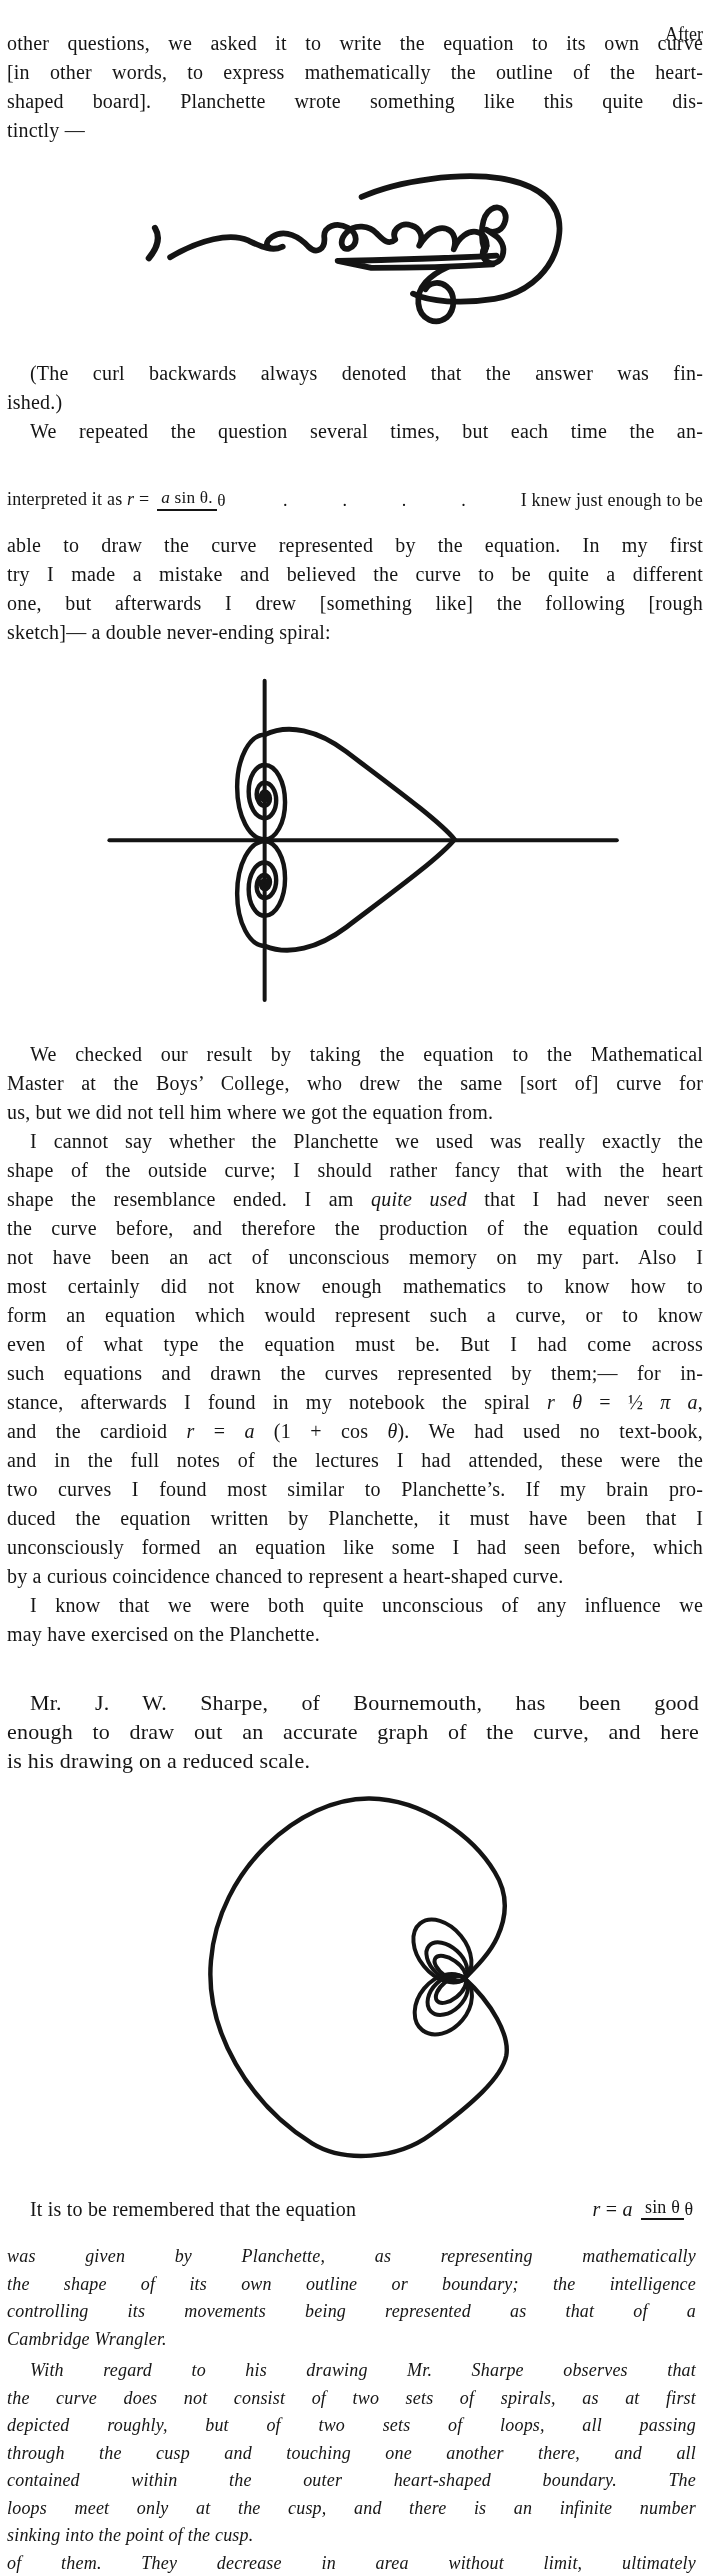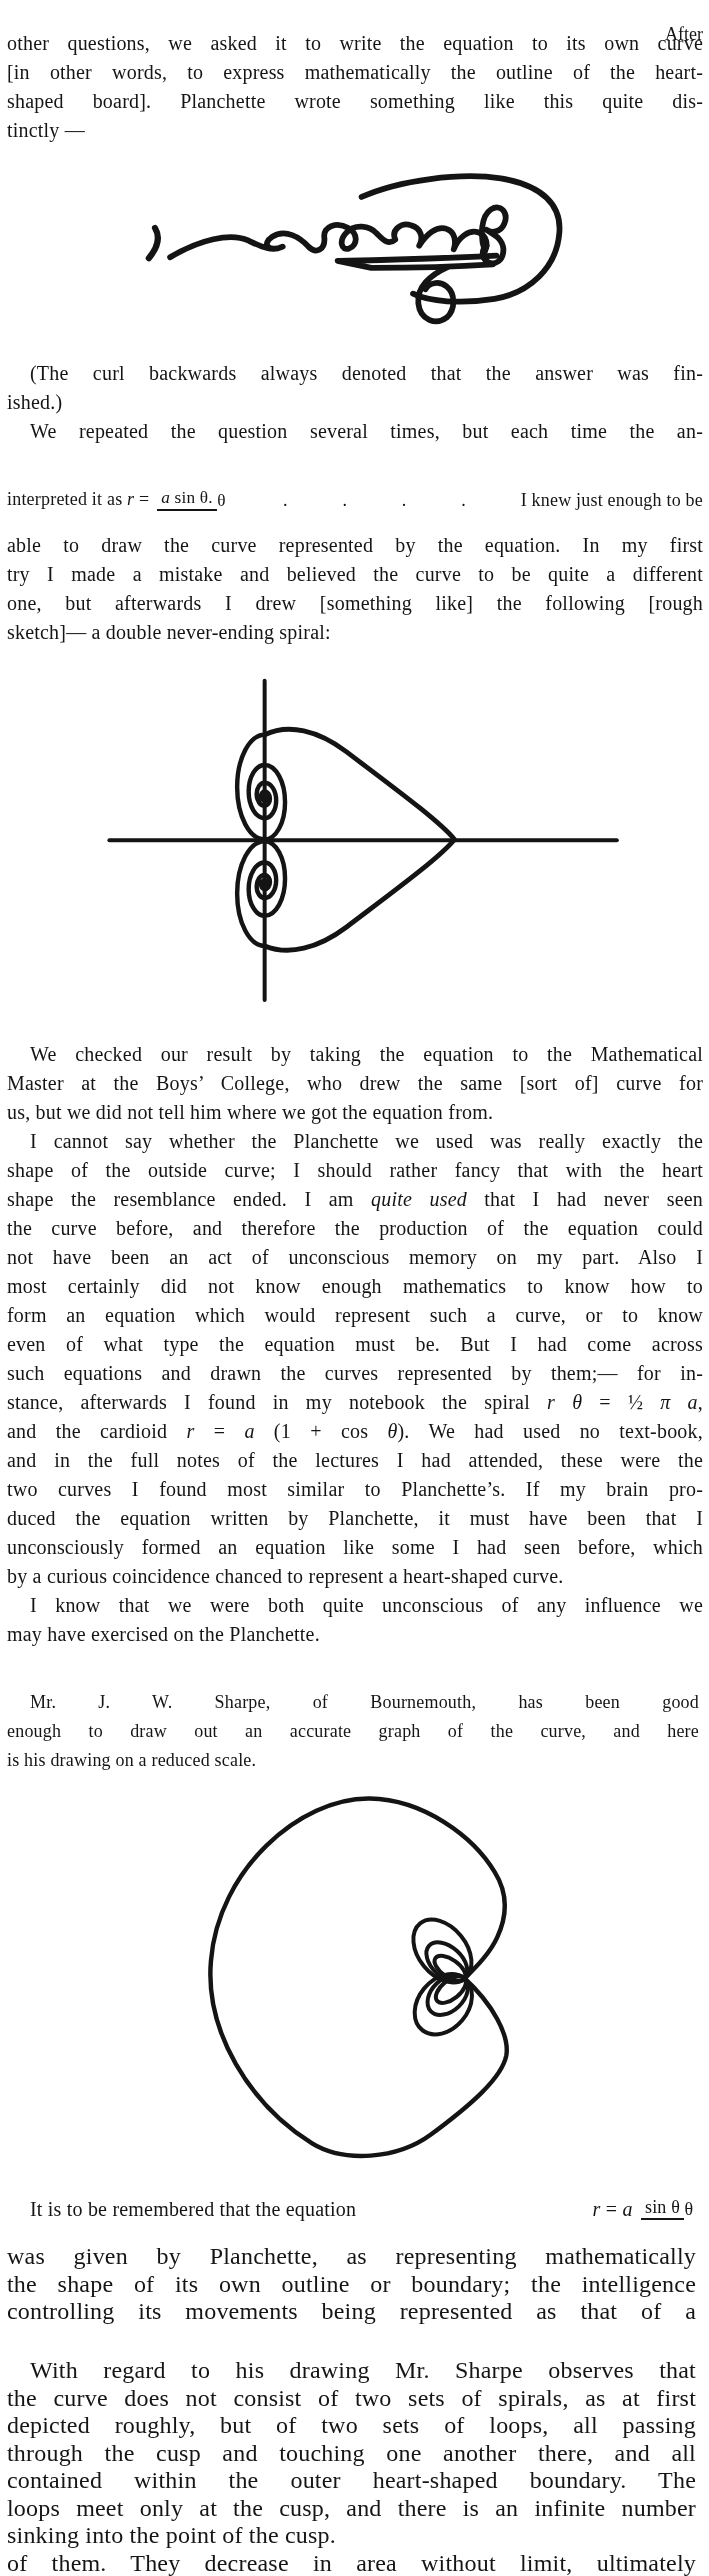--- a/index.html
+++ b/index.html
@@ -14,22 +14,22 @@
   .in{text-indent:23px;}
   i{font-style:italic;}
   .catchword{position:absolute;top:4.4px;right:7px;font-size:18px;line-height:23px;margin-top:19px;}
   
   .eqline{position:absolute;left:7px;width:696px;display:flex;align-items:center;font-size:18px;letter-spacing:0.2px;}
   .frac{display:inline-flex;flex-direction:row;align-items:center;vertical-align:middle;line-height:1.05;font-size:17.3px;margin:0 2.7px;}
   .frac .num{border-bottom:2.3px solid #151515;padding:0 4.4px 1.8px;display:block;}
   .frac .den{padding-top:1.8px;display:block;}
   .eqleft{display:inline-flex;align-items:center;white-space:pre;}
   
-  .lg .tl{height:27.5px;line-height:27.5px;font-size:24px;}
-  .lg5 .tl{height:29px;line-height:29px;font-size:18px;}
+  .lg .tl{height:27.5px;line-height:27.5px;font-size:18px;font-style:italic;}
+  .lg5 .tl{height:29px;line-height:29px;font-size:22px;}
   .eq2{font-size:20px;}
   .eq2 .frac{font-size:18px;}
   svg{position:absolute;overflow:visible;}
   .stroke{fill:none;stroke:#141414;stroke-linecap:round;stroke-linejoin:round;}
 </style>
 </head>
 <body>
 
 <div class="catchword">After</div>
 
@@ -151,20 +151,21 @@
 
 <div class="eqline eq2" style="top:2176px;height:66px;width:689px;justify-content:space-between">
   <span class="in" style="text-indent:23px">It is to be remembered that the equation</span>
   <span class="eqleft"><i>r</i><span> = </span><i>a </i><span class="frac"><span class="num"><span>sin θ</span></span><span class="den"><span>θ</span></span></span></span>
 </div>
 
 <div class="blk lg" style="top:2243px;width:689px">
     <div class="tl j"><span>was given by Planchette, as representing mathematically</span></div>
     <div class="tl j"><span>the shape of its own outline or boundary; the intelligence</span></div>
     <div class="tl j"><span>controlling its movements being represented as that of a</span></div>
+    <div class="tl l"><span>Cambridge Wrangler.</span></div>
   </div>
 
 <div class="blk lg" style="top:2357px;width:689px">
     <div class="tl j in"><span>With regard to his drawing Mr. Sharpe observes that</span></div>
     <div class="tl j"><span>the curve does not consist of two sets of spirals, as at first</span></div>
     <div class="tl j"><span>depicted roughly, but of two sets of loops, all passing</span></div>
     <div class="tl j"><span>through the cusp and touching one another there, and all</span></div>
     <div class="tl j"><span>contained within the outer heart-shaped boundary.  The</span></div>
     <div class="tl j"><span>loops meet only at the cusp, and there is an infinite number</span></div>
     <div class="tl l"><span>sinking into the point of the cusp.</span></div>

